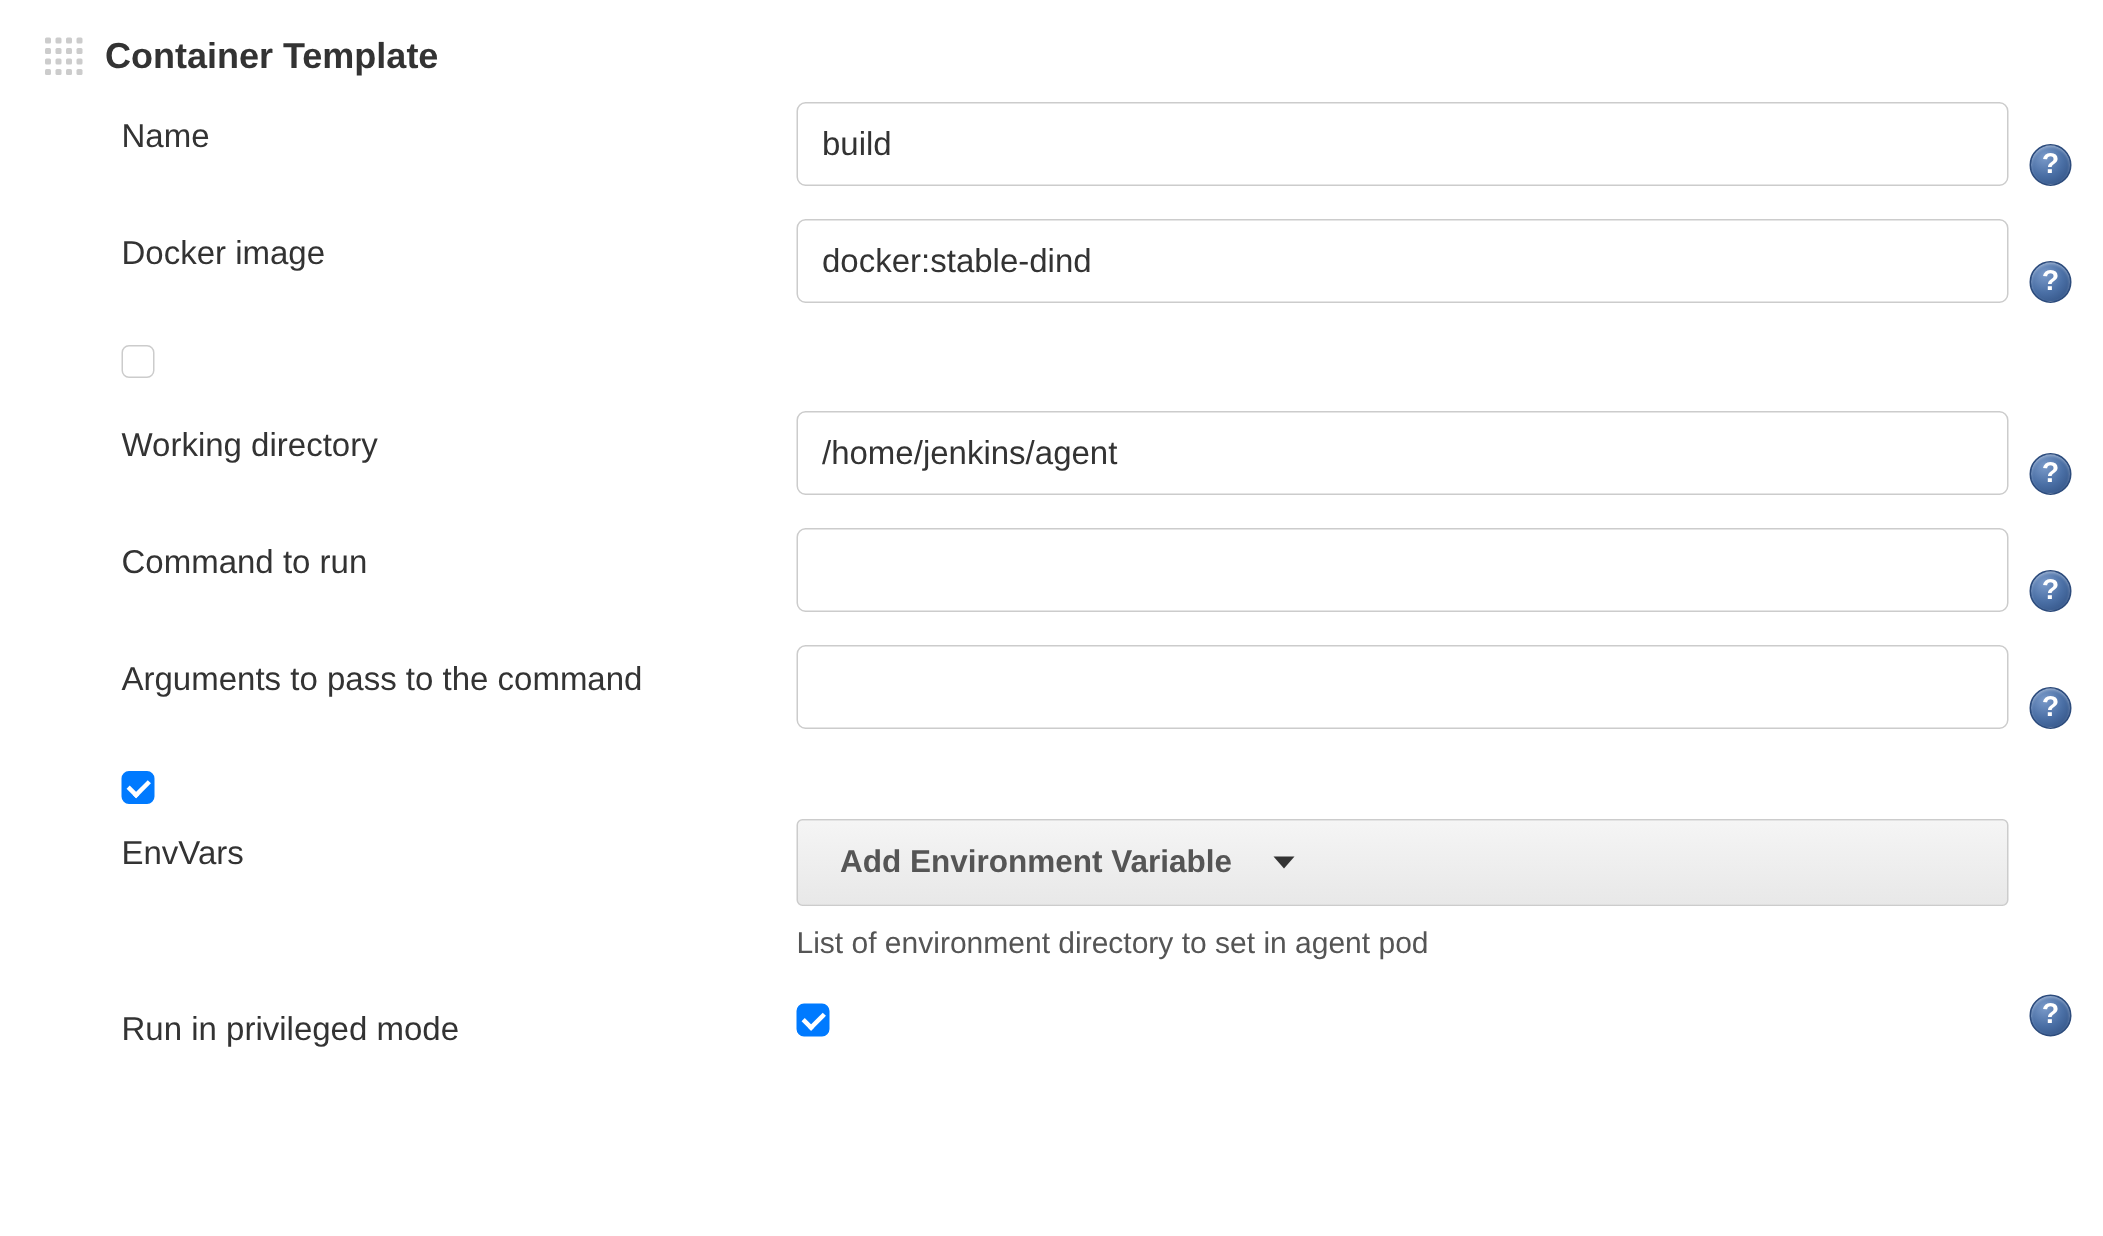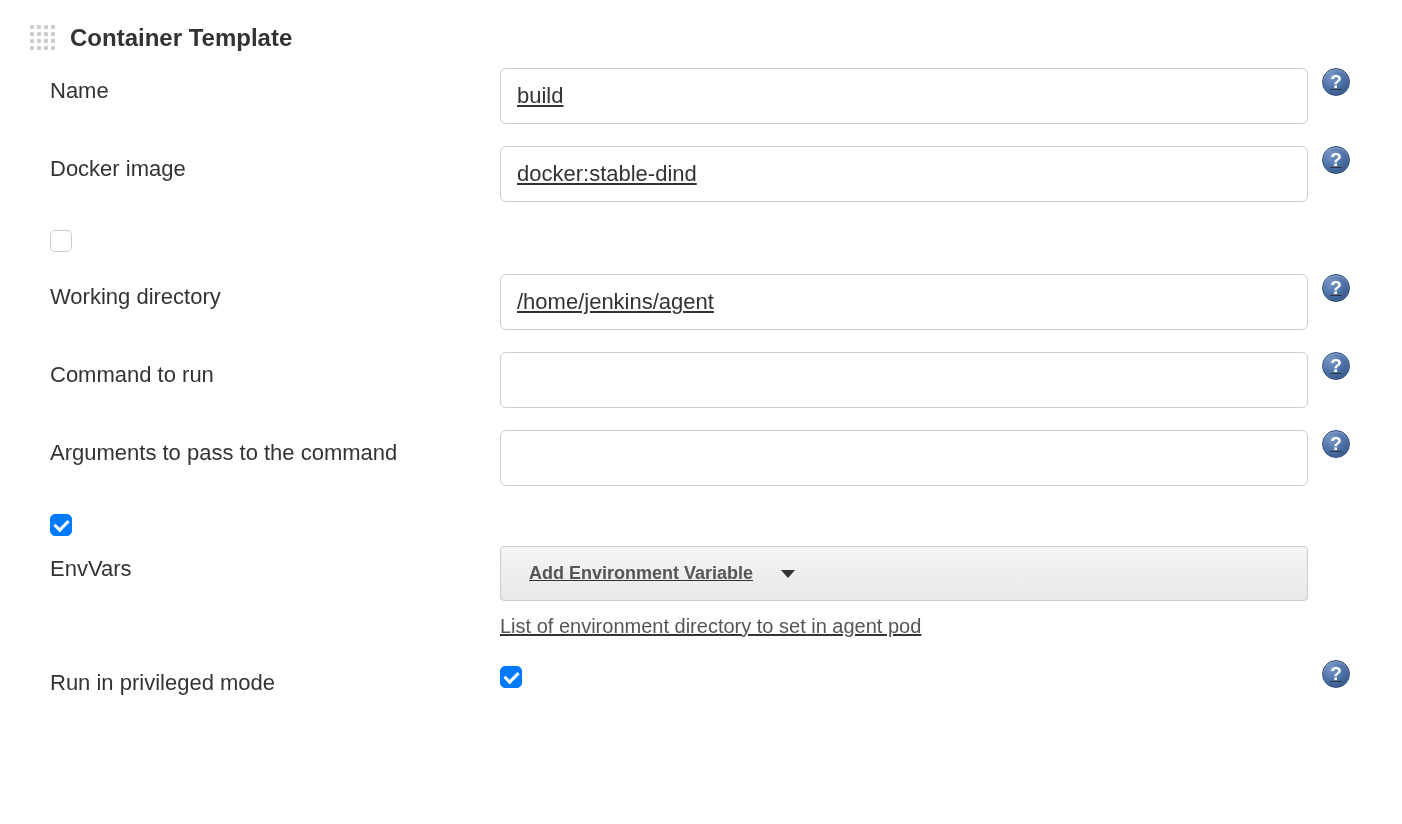--- a/index.html
+++ b/index.html
@@ -41,37 +41,37 @@
     .section-title {
       font-weight: bold;
       font-size: 24px;
       color: #333;
     }
     .form-row {
       display: flex;
       align-items: flex-start;
       padding: 0 10px 0 50px;
       margin-bottom: 22px;
+      margin-left: 31px;
     }
     .form-row.tight {
       margin-bottom: 10px;
     }
     .form-label {
       width: 450px;
       flex-shrink: 0;
       font-size: 22px;
       color: #333;
       padding-top: 10px;
     }
     .form-control-wrap {
       flex: 1;
       display: flex;
-      align-items: flex-start;
+      align-items: flex-end;
       max-width: 850px;
-      text-decoration: underline;
     }
     .form-control-inner {
       flex: 1;
       display: flex;
       flex-direction: column;
     }
     input[type="text"] {
       width: 100%;
       padding: 14px 16px;
       font-size: 22px;
@@ -126,21 +126,21 @@
       cursor: pointer;
       box-shadow: inset 0 1px 2px rgba(255,255,255,0.4);
     }
     .dropdown-button {
       display: inline-flex;
       align-items: center;
       padding: 16px 28px;
       background: linear-gradient(#f5f5f5, #e8e8e8);
       border: 1px solid #ccc;
       border-radius: 4px;
-      font-size: 18px;
+      font-size: 21px;
       font-weight: 600;
       color: #555;
       cursor: pointer;
       font-family: inherit;
     }
     .dropdown-button .caret {
       margin-left: 28px;
       width: 0;
       height: 0;
       border-left: 7px solid transparent;

